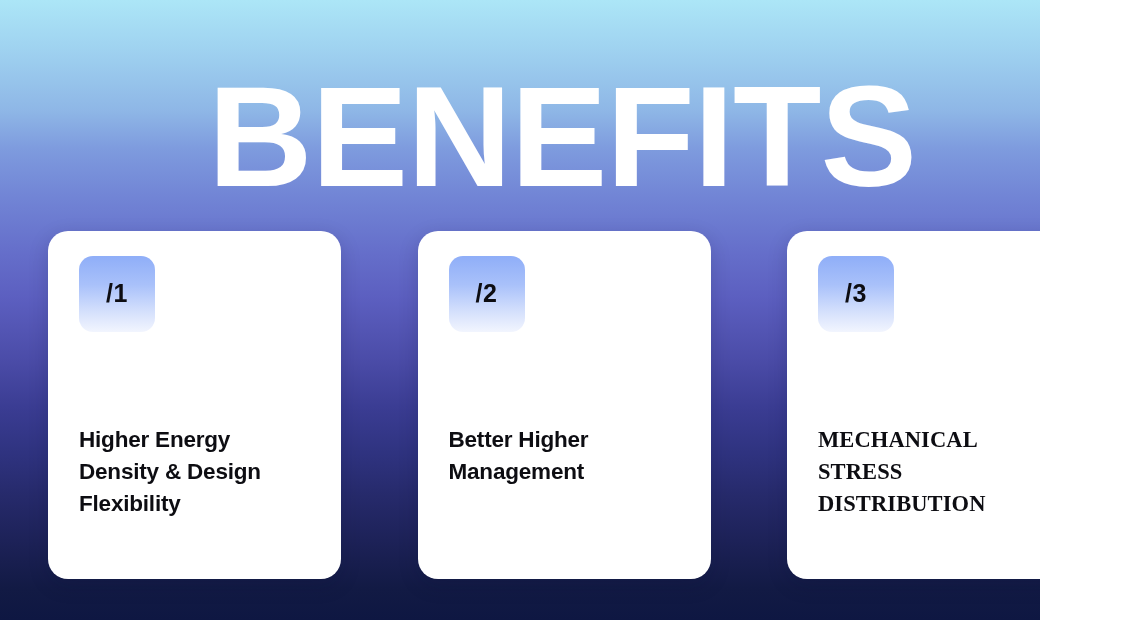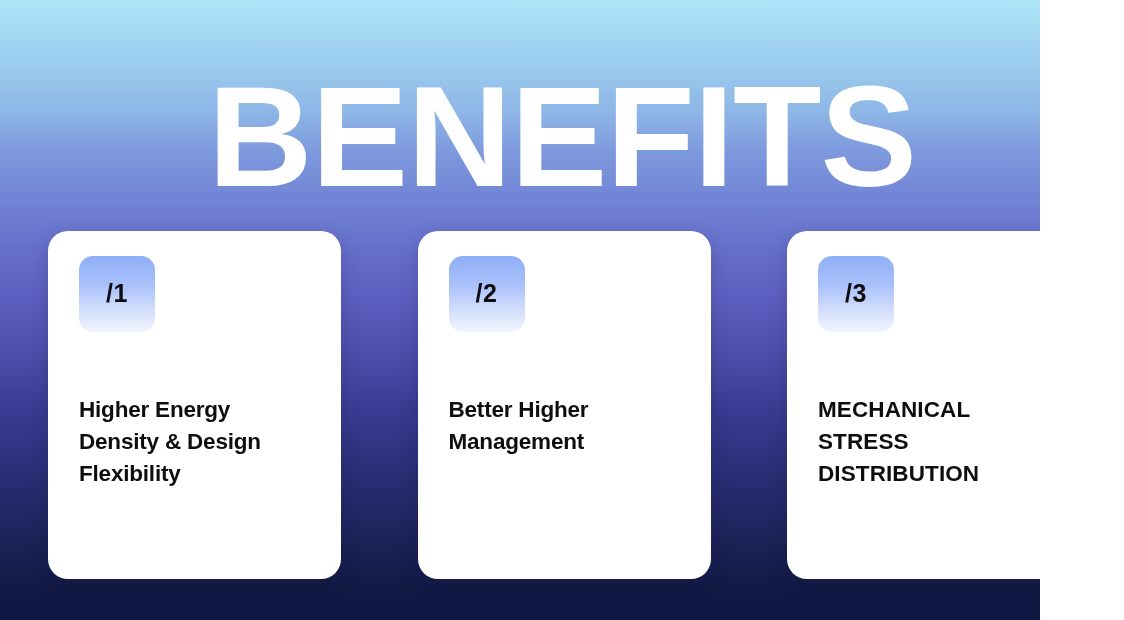--- a/index.html
+++ b/index.html
@@ -96,33 +96,34 @@
     font-family: "Liberation Sans", sans-serif;
     font-weight: 700;
     font-size: 25px;
     line-height: 1;
     color: #0D0D12;
     letter-spacing: 0.5px;
     padding-bottom: 2px;
   }
 
   .card-title {
-    margin-top: 62px;
+    margin-top: 92px;
     font-family: "Liberation Sans", sans-serif;
     font-weight: 700;
     font-size: 22.5px;
     line-height: 32px;
     color: #0D0D12;
     letter-spacing: -0.2px;
     white-space: pre-line;
   }
 
   .card-title.upper {
     text-transform: uppercase;
     letter-spacing: 0.1px;
+    font-family: Liberation Serif, serif;
   }
 </style>
 </head>
 <body>
 
 <div class="slide">
 
   <div class="heading">BENEFITS</div>
 
   <div class="cards">

